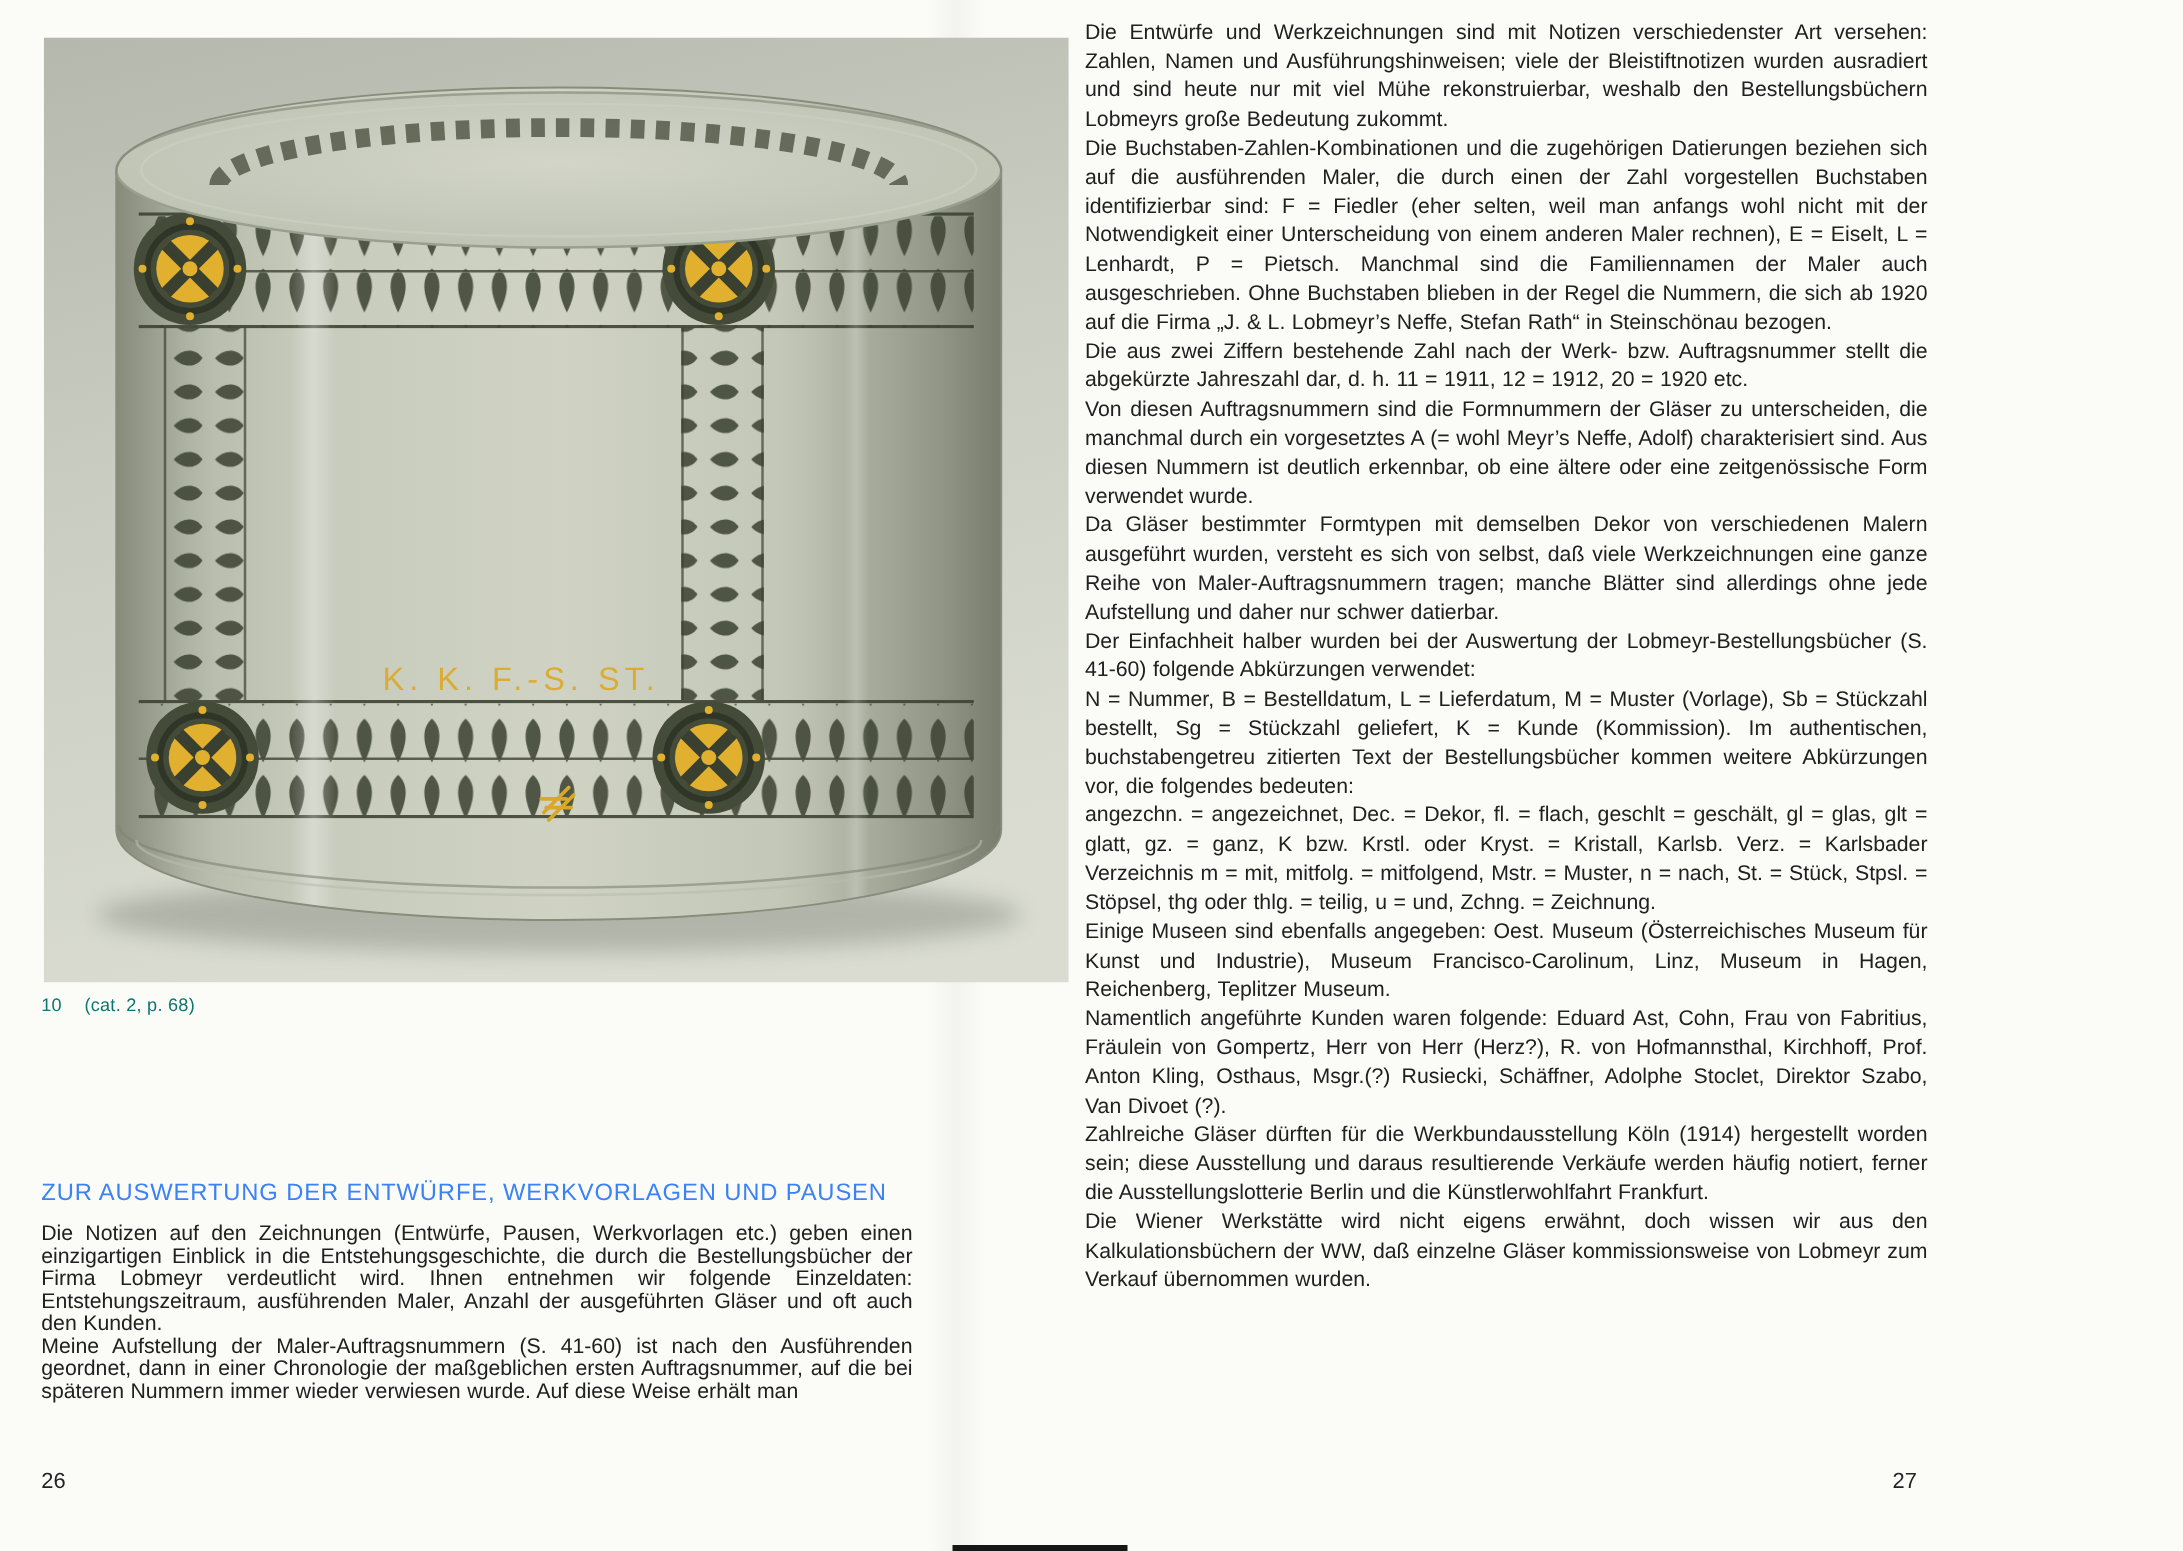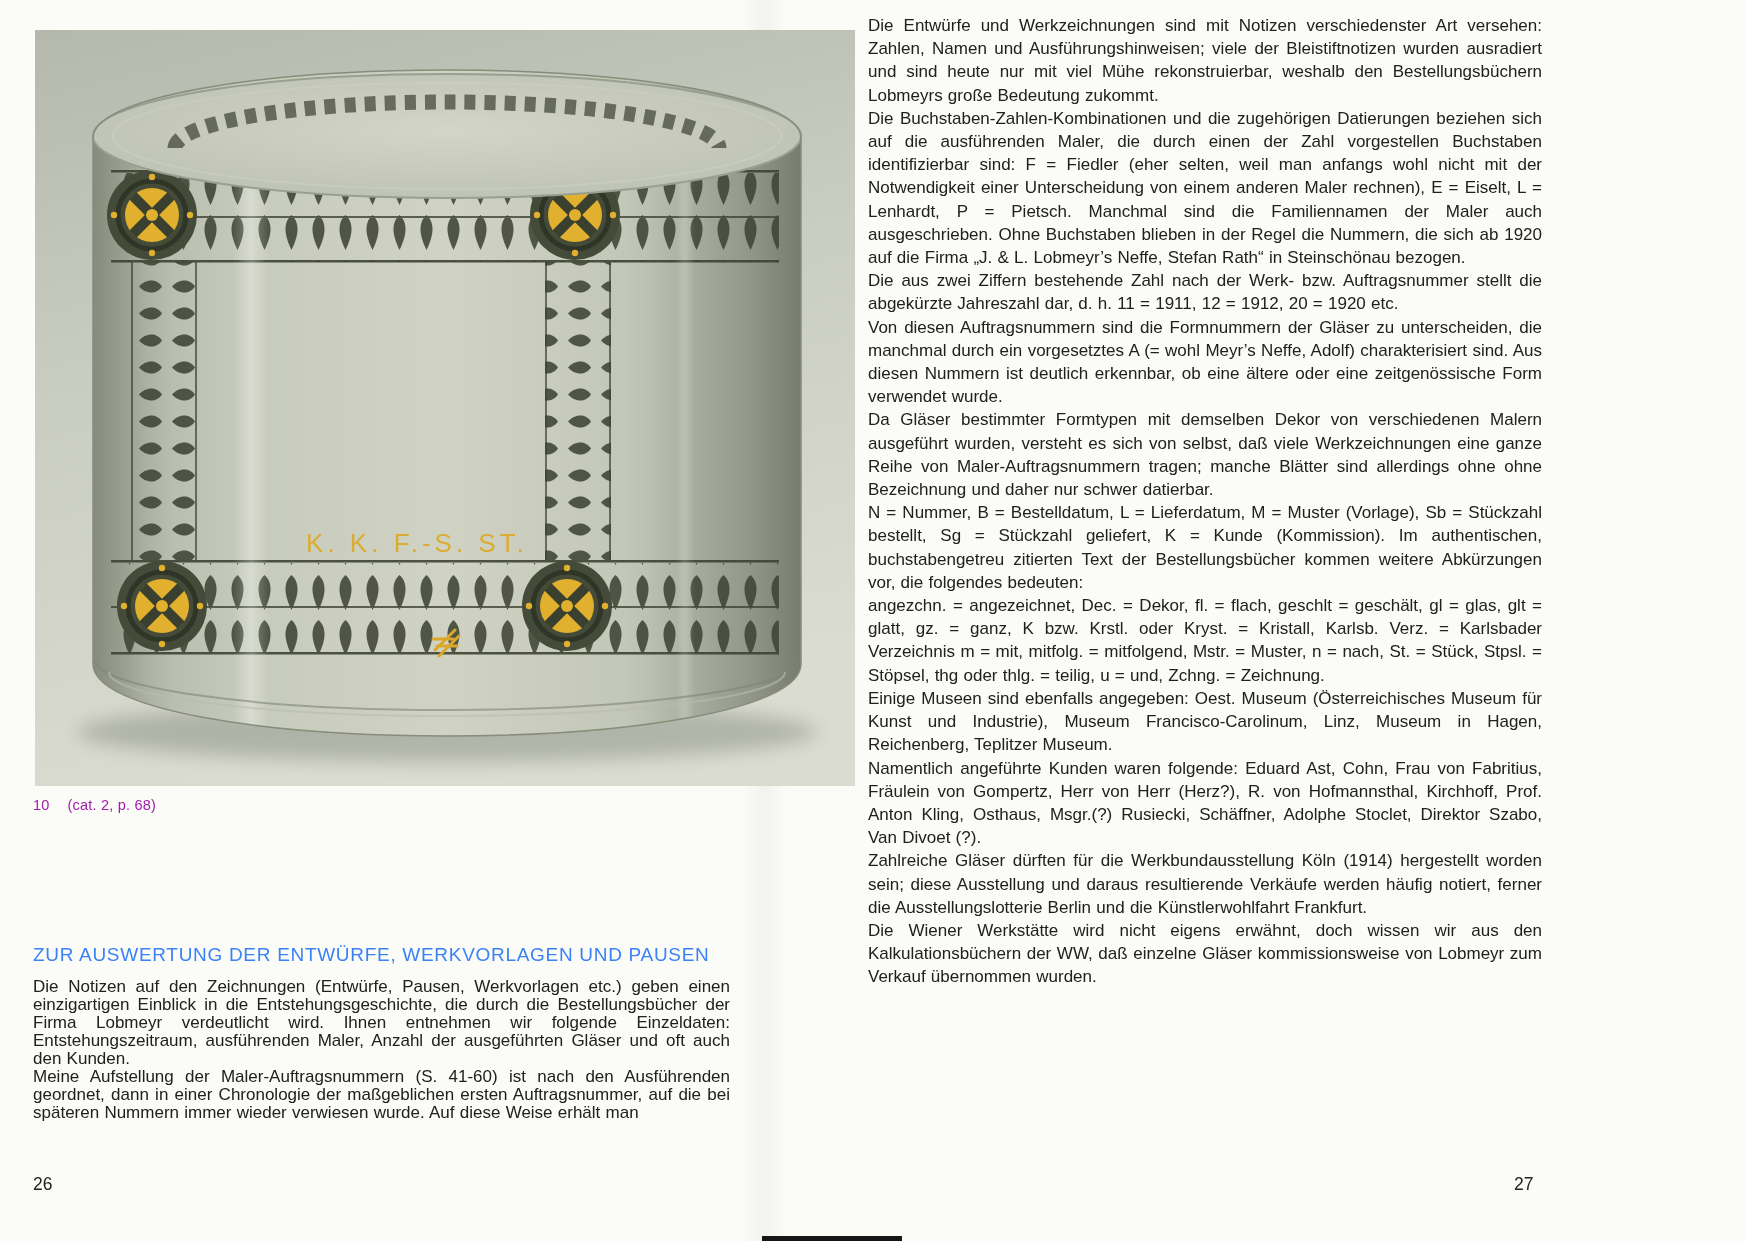--- a/index.html
+++ b/index.html
@@ -14,21 +14,21 @@
   .gutter {
     position:absolute; left:742px; top:0; width:46px; height:1241px;
     background:linear-gradient(to right, rgba(0,0,0,0) 0%, rgba(0,0,0,0.035) 50%, rgba(0,0,0,0) 100%);
   }
   .photo {
     position:absolute; left:35px; top:30px; width:820px; height:576px;
   }
   .photo svg { display:block; }
   .caption {
     position:absolute; left:33px; top:797px;
-    font-size:14.5px; color:#a21caf; letter-spacing:0.2px;
+    font-size:14.5px; color:#0f766e; letter-spacing:0.2px;
   }
   .caption .cap-num { margin-right:18px; }
   .left-heading {
     position:absolute; left:33px; top:931px; width:710px;
     font-size:19px; font-weight:400; letter-spacing:0.7px; color:#3b82f6;
     white-space:nowrap;
   }
   .left-text {
     position:absolute; left:33px; top:978px; width:697px;
     font-size:17px; line-height:18px;
@@ -233,21 +233,22 @@
     <p>Meine Aufstellung der Maler-Auftragsnummern (S. 41-60) ist nach den Ausführenden geordnet, dann in einer Chronologie der maßgeblichen ersten Auftragsnummer, auf die bei späteren Nummern immer wieder verwiesen wurde. Auf diese Weise erhält man</p>
   </div>
 
   <div class="page-number left">26</div>
 
   <div class="right-col body-text">
     <p>Die Entwürfe und Werkzeichnungen sind mit Notizen verschiedenster Art versehen: Zahlen, Namen und Ausführungshinweisen; viele der Bleistiftnotizen wurden ausradiert und sind heute nur mit viel Mühe rekonstruierbar, weshalb den Bestellungsbüchern Lobmeyrs große Bedeutung zukommt.</p>
     <p>Die Buchstaben-Zahlen-Kombinationen und die zugehörigen Datierungen beziehen sich auf die ausführenden Maler, die durch einen der Zahl vorgestellen Buchstaben identifizierbar sind: F = Fiedler (eher selten, weil man anfangs wohl nicht mit der Notwendigkeit einer Unterscheidung von einem anderen Maler rechnen), E = Eiselt, L = Lenhardt, P = Pietsch. Manchmal sind die Familiennamen der Maler auch ausgeschrieben. Ohne Buchstaben blieben in der Regel die Nummern, die sich ab 1920 auf die Firma „J. &amp; L. Lobmeyr’s Neffe, Stefan Rath“ in Steinschönau bezogen.</p>
     <p>Die aus zwei Ziffern bestehende Zahl nach der Werk- bzw. Auftragsnummer stellt die abgekürzte Jahreszahl dar, d. h. 11 = 1911, 12 = 1912, 20 = 1920 etc.</p>
     <p>Von diesen Auftragsnummern sind die Formnummern der Gläser zu unterscheiden, die manchmal durch ein vorgesetztes A (= wohl Meyr’s Neffe, Adolf) charakterisiert sind. Aus diesen Nummern ist deutlich erkennbar, ob eine ältere oder eine zeitgenössische Form verwendet wurde.</p>
-    <p>Da Gläser bestimmter Formtypen mit demselben Dekor von verschiedenen Malern ausgeführt wurden, versteht es sich von selbst, daß viele Werkzeichnungen eine ganze Reihe von Maler-Auftragsnummern tragen; manche Blätter sind allerdings ohne ohne Bezeichnung und daher nur schwer datierbar.</p>
+    <p>Da Gläser bestimmter Formtypen mit demselben Dekor von verschiedenen Malern ausgeführt wurden, versteht es sich von selbst, daß viele Werkzeichnungen eine ganze Reihe von Maler-Auftragsnummern tragen; manche Blätter sind allerdings ohne jede Aufstellung und daher nur schwer datierbar.</p>
+    <p>Der Einfachheit halber wurden bei der Auswertung der Lobmeyr-Bestellungsbücher (S. 41-60) folgende Abkürzungen verwendet:</p>
     <p>N = Nummer, B = Bestelldatum, L = Lieferdatum, M = Muster (Vorlage), Sb = Stückzahl bestellt, Sg = Stückzahl geliefert, K = Kunde (Kommission). Im authentischen, buchstabengetreu zitierten Text der Bestellungsbücher kommen weitere Abkürzungen vor, die folgendes bedeuten:</p>
     <p>angezchn. = angezeichnet,  Dec. = Dekor,  fl. = flach,  geschlt = geschält,  gl = glas, glt = glatt, gz. = ganz, K bzw. Krstl. oder Kryst. = Kristall, Karlsb. Verz. = Karlsbader Verzeichnis  m = mit,  mitfolg. = mitfolgend,  Mstr. = Muster,  n = nach,  St. = Stück, Stpsl. = Stöpsel, thg oder thlg. = teilig, u = und, Zchng. = Zeichnung.</p>
 
 
     <p>Einige Museen sind ebenfalls angegeben: Oest. Museum (Österreichisches Museum für Kunst und Industrie), Museum Francisco-Carolinum, Linz, Museum in Hagen, Reichenberg, Teplitzer Museum.</p>
     <p>Namentlich angeführte Kunden waren folgende: Eduard Ast, Cohn, Frau von Fabritius, Fräulein von Gompertz, Herr von Herr (Herz?), R. von Hofmannsthal, Kirchhoff, Prof. Anton Kling, Osthaus, Msgr.(?) Rusiecki, Schäffner, Adolphe Stoclet, Direktor Szabo, Van Divoet (?).</p>
     <p>Zahlreiche Gläser dürften für die Werkbundausstellung Köln (1914) hergestellt worden sein; diese Ausstellung und daraus resultierende Verkäufe werden häufig notiert, ferner die Ausstellungslotterie Berlin und die Künstlerwohlfahrt Frankfurt.</p>
     <p>Die Wiener Werkstätte wird nicht eigens erwähnt, doch wissen wir aus den Kalkulationsbüchern der WW, daß einzelne Gläser kommissionsweise von Lobmeyr zum Verkauf übernommen wurden.</p>
   </div>
 

